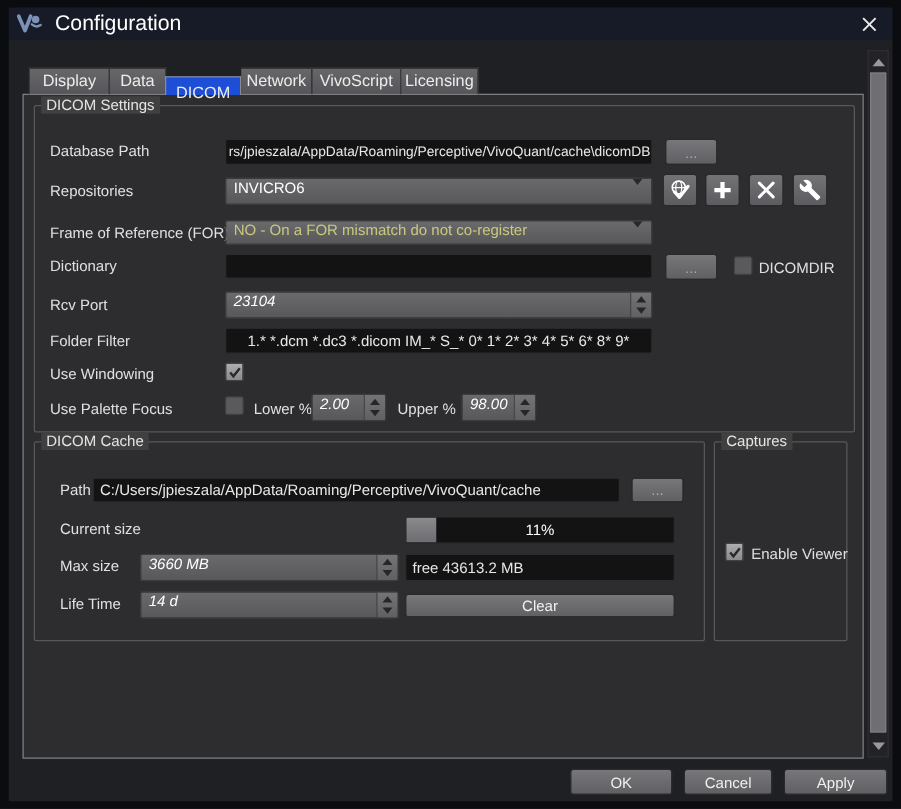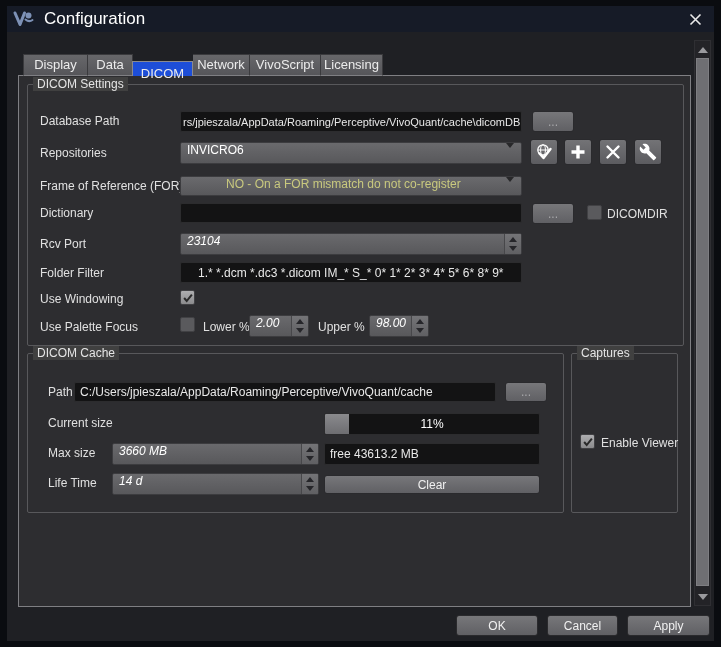--- a/index.html
+++ b/index.html
@@ -44,21 +44,21 @@
     color:#e8e8e8; font-size:12px; display:flex; align-items:center; overflow:hidden; box-sizing:border-box; }
   .field .ftext { padding-left:5px; white-space:nowrap; }
   .field .ftext.tight { font-size:11px; padding-left:2px; }
   .field .ftext.pad { padding-left:17px; }
 
   
   .combo, .spinbox { position:absolute; background:linear-gradient(#6a6a6d,#58585b);
     border:1px solid #3c3c3f; border-radius:2px; color:#ffffff; font-size:12px;
     display:flex; align-items:flex-start; overflow:hidden; box-sizing:border-box; }
   .combo-text { padding-left:6px; white-space:nowrap; flex:1; }
-  .for-text { color:var(--for-color, #c9c97e);margin-left:39px; }
+  .for-text { color:var(--for-color, #c9c97e); }
   .combo-arrow { width:0; height:0; border-left:4px solid transparent; border-right:4px solid transparent;
     border-top:5px solid #28282a; margin-right:7px; flex:0 0 auto; }
   .spin-text { padding-left:6px; white-space:nowrap; flex:1;font-style:italic; }
   .spin-col { width:16px; align-self:stretch; border-left:1px solid #47474a;
     background:linear-gradient(#747477,#606063); display:flex; flex-direction:column;
     align-items:center; justify-content:space-evenly; flex:0 0 auto; }
   .tri-up { width:0; height:0; border-left:4px solid transparent; border-right:4px solid transparent;
     border-bottom:5px solid #26262a; }
   .tri-down { width:0; height:0; border-left:4px solid transparent; border-right:4px solid transparent;
     border-top:5px solid #26262a; }

